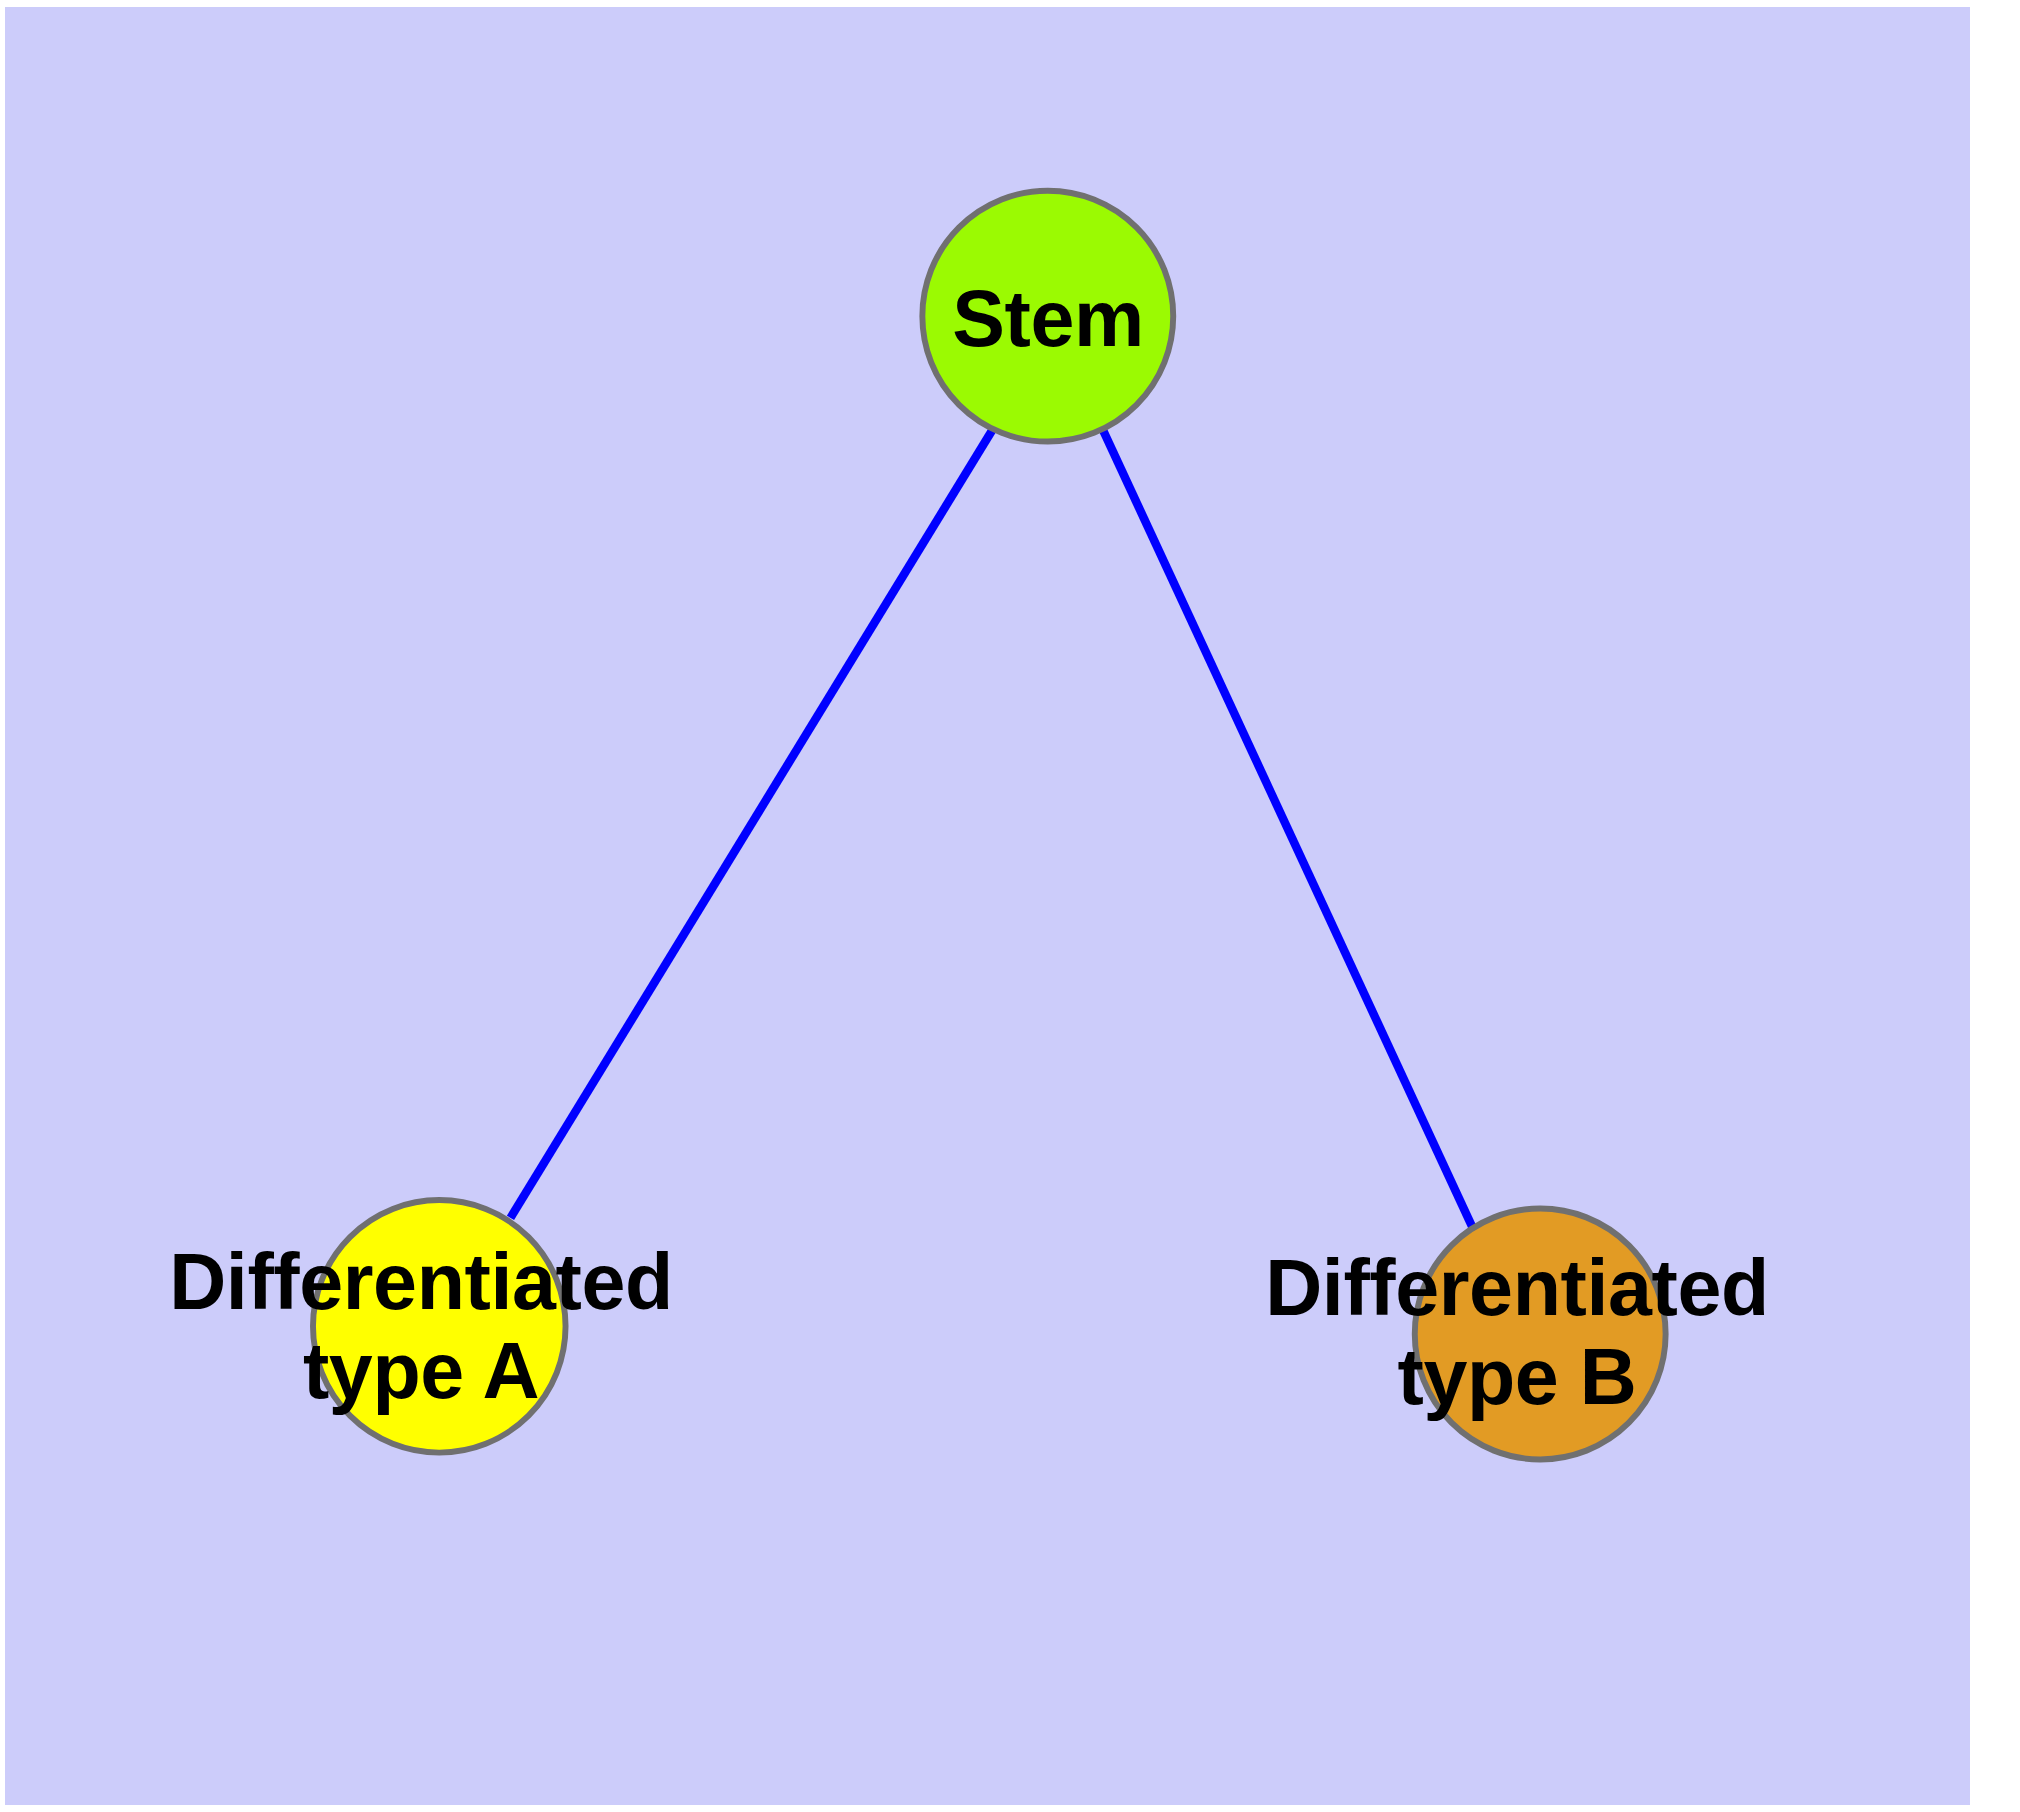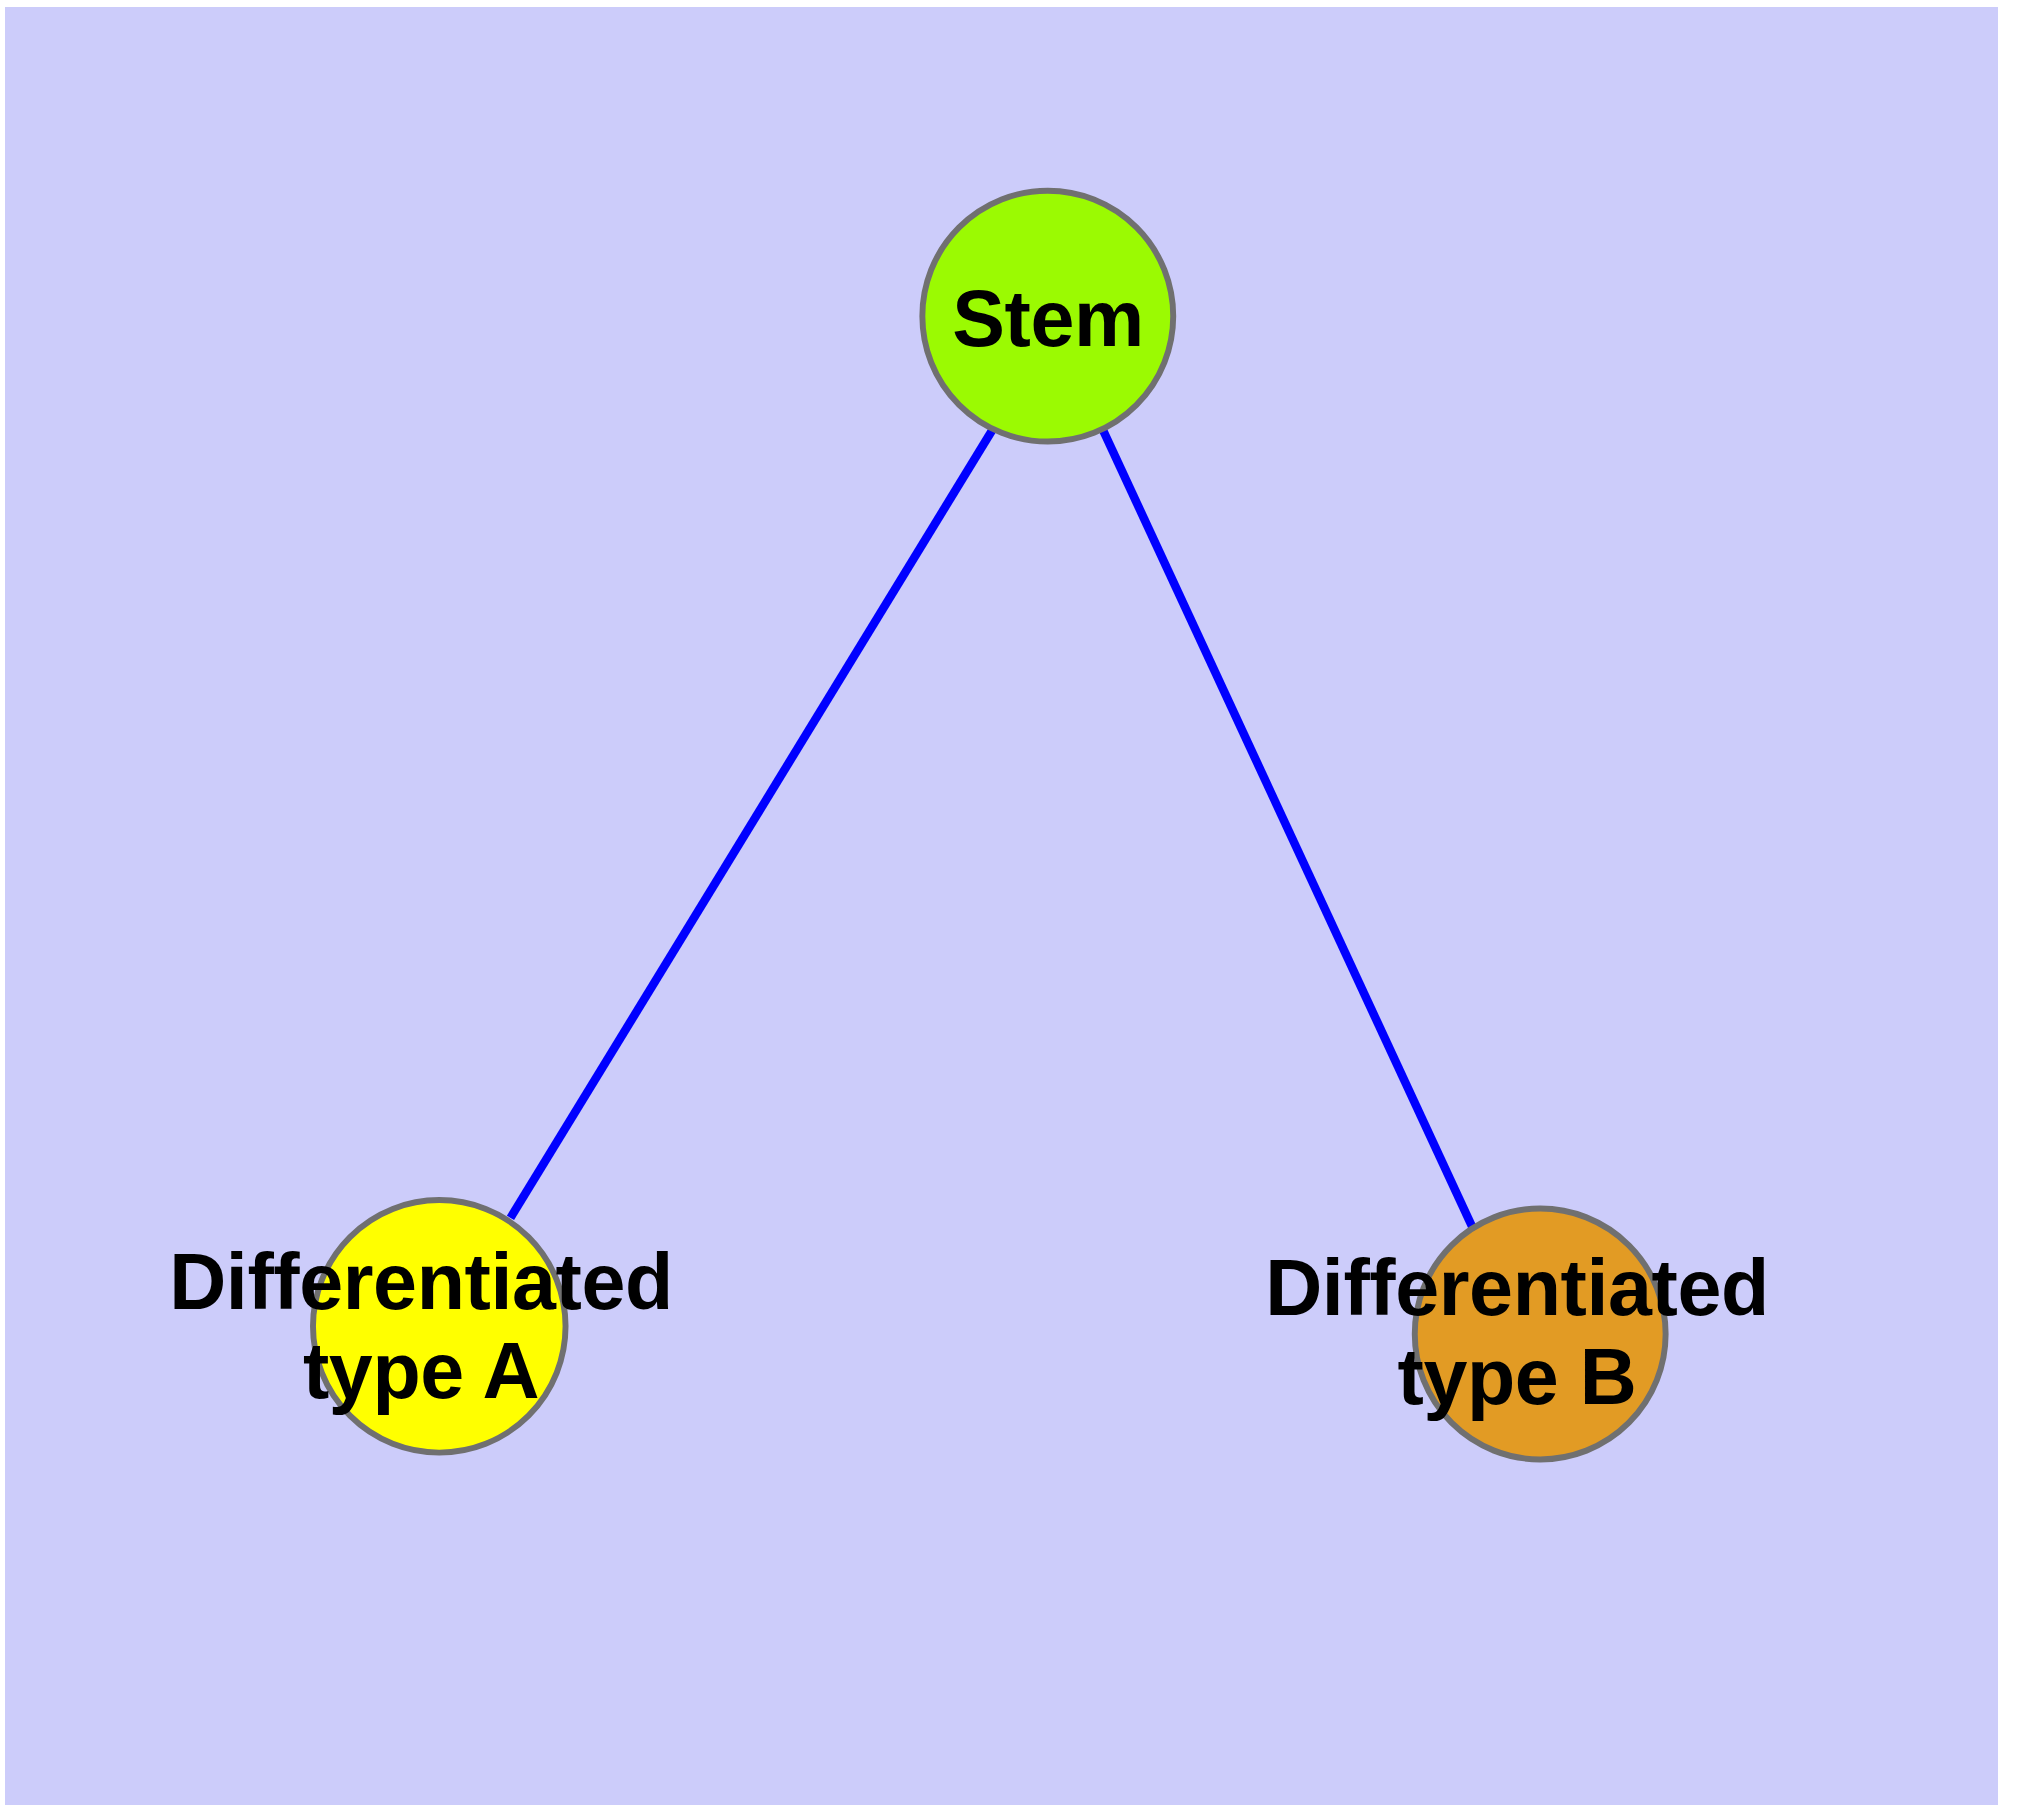--- a/index.html
+++ b/index.html
@@ -41,21 +41,21 @@
     text-align: center;
     white-space: pre;
     letter-spacing: -0.4px;
     pointer-events: none;
     transform: translate(-50%, -50%);
   }
 </style>
 </head>
 <body>
 
-<div id="canvas" style="width: 1970px; height: 1812px; background: rgb(255, 255, 255); padding-left: 28px;">
+<div id="canvas" style="width: 1970px; height: 1812px; background: rgb(255, 255, 255);">
 
   <div id="plot-area" style="background: rgb(204, 204, 250);"></div>
 
   <svg id="graph-svg" viewBox="0 0 2384 2138">
 
     <g>
       <line class="graph-edge" stroke="#0000ff" stroke-width="10" stroke-linecap="butt" x1="1172" y1="505" x2="602" y2="1437"></line>
       <line class="graph-edge" stroke="#0000ff" stroke-width="10" stroke-linecap="butt" x1="1300" y1="505" x2="1737" y2="1448"></line>
     </g>
     <g>

